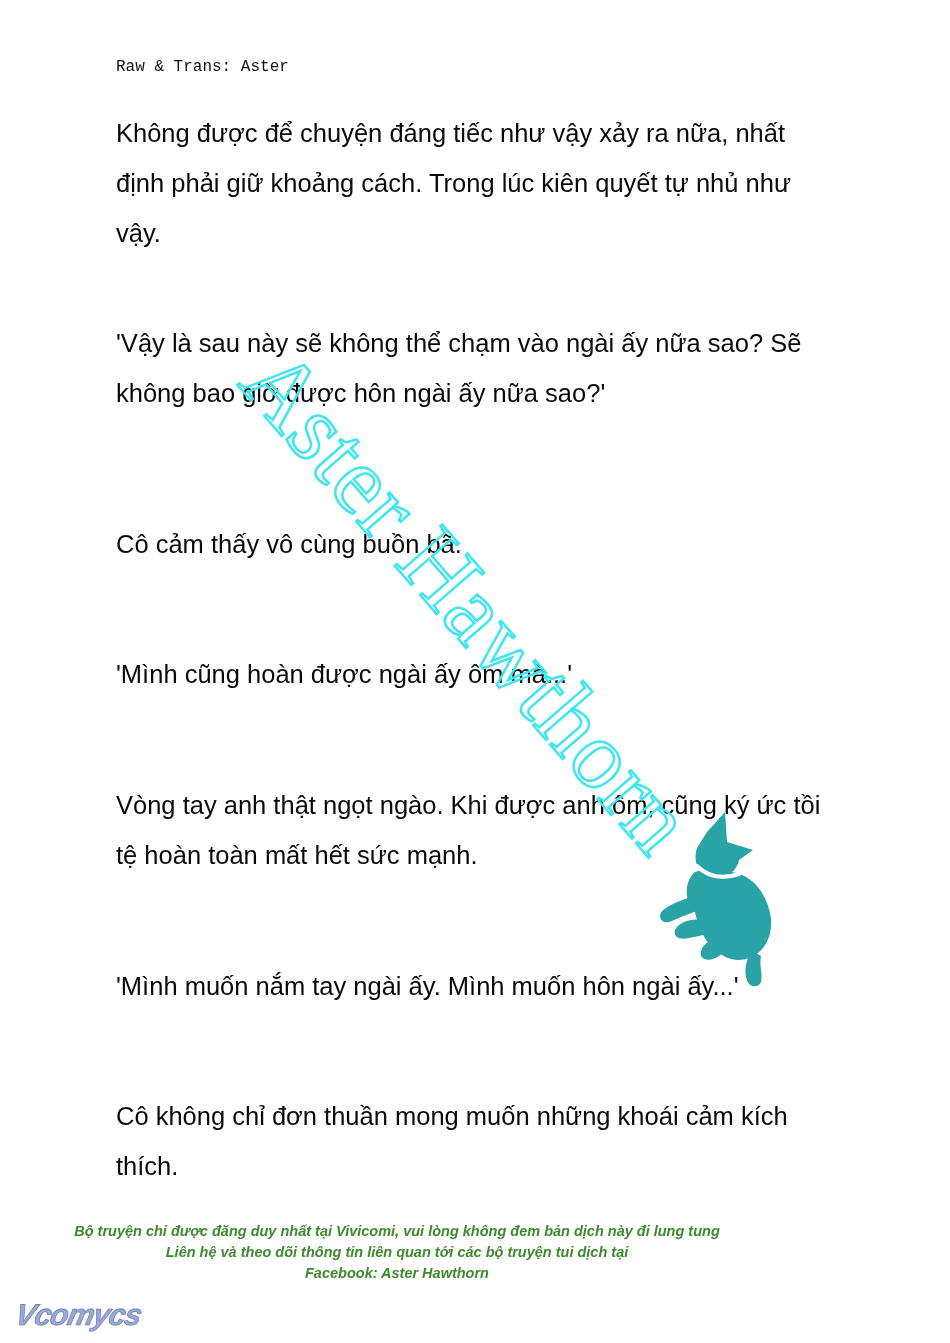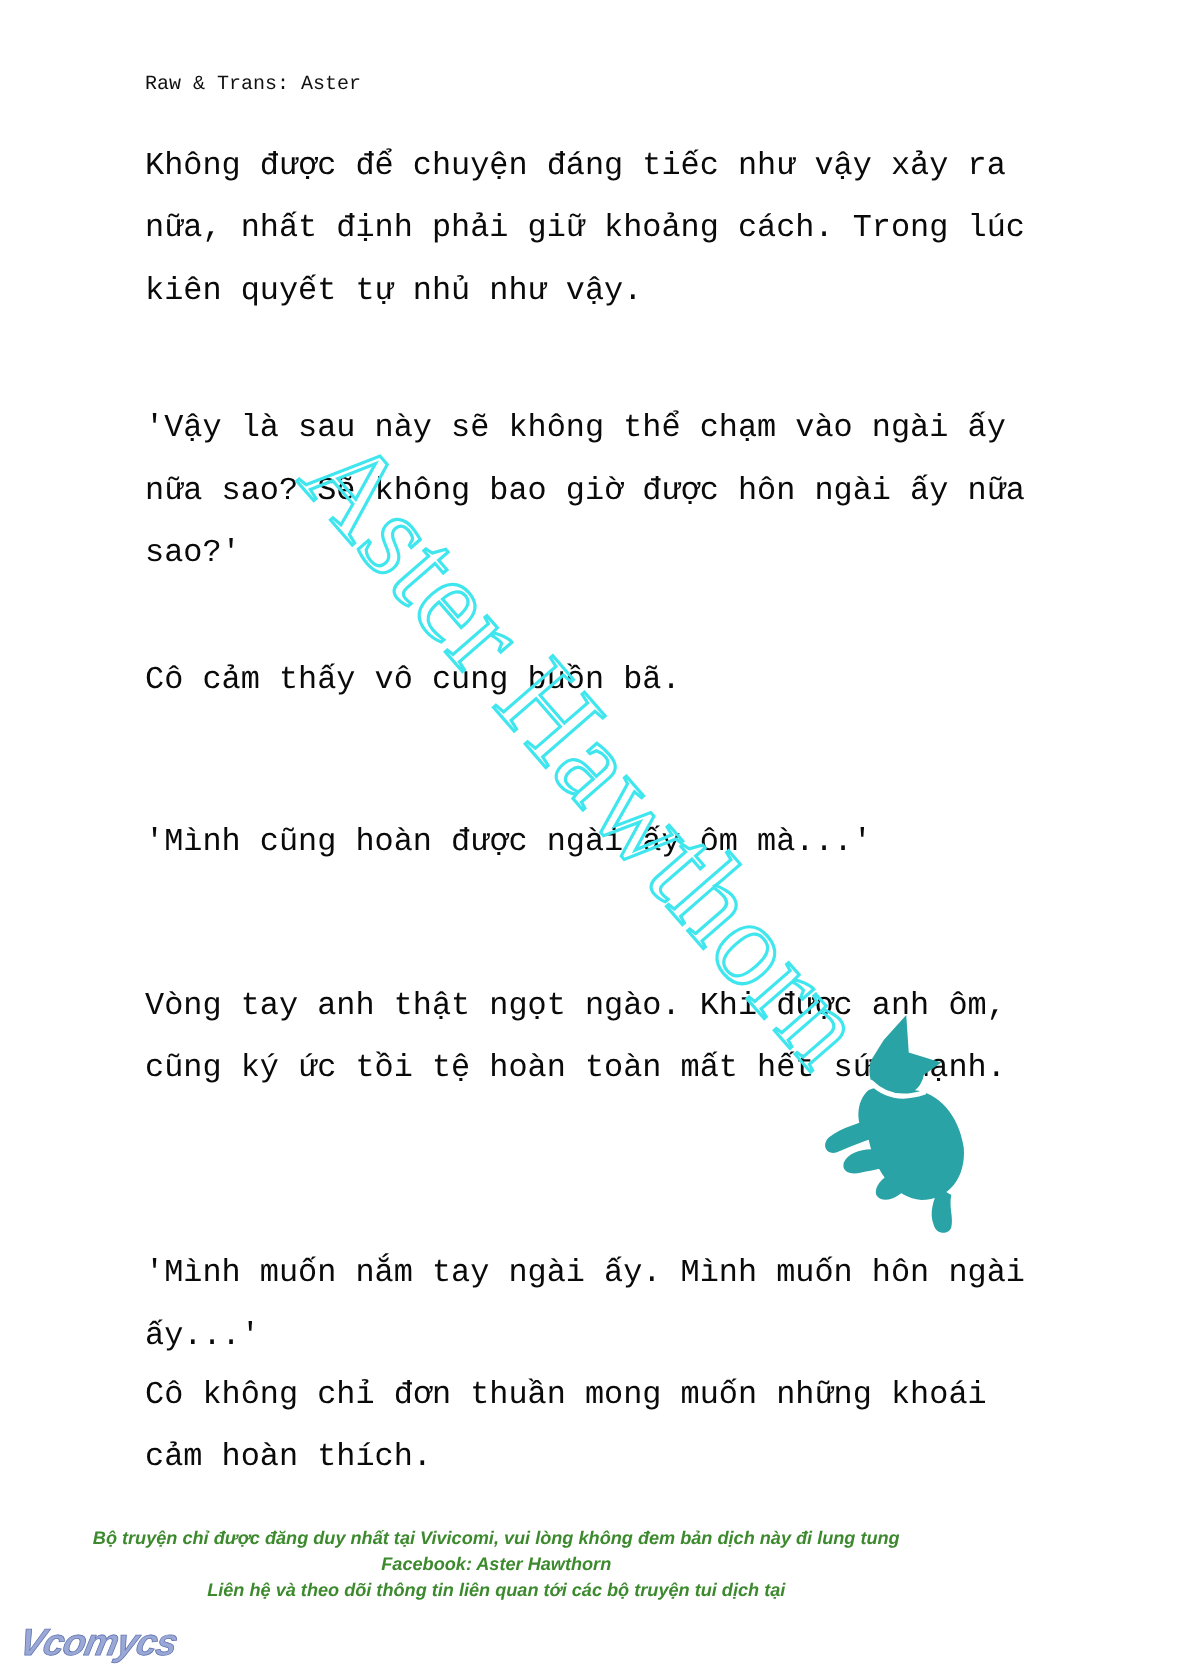--- a/index.html
+++ b/index.html
@@ -20,21 +20,21 @@
       font-family: Liberation Mono, monospace;
       font-size: 16px;
       color: #111111;
       margin: 0;
     }
     .para {
       position: absolute;
       left: 116px;
       width: 720px;
       margin: 0;
-      font-family: Liberation Mono, monospace;
+      font-family: Liberation Sans, sans-serif;
       font-size: 25.5px;
       line-height: 50px;
       color: #0a0a0a;
     }
     .watermark {
       position: absolute;
       left: 118px;
       top: 545px;
       width: 700px;
       text-align: center;
@@ -87,22 +87,22 @@
 </head>
 <body>
 
 <p class="header-credit">Raw &amp; Trans: Aster</p>
 
 <p class="para" style="top:108px;">Không được để chuyện đáng tiếc như vậy xảy ra nữa, nhất định phải giữ khoảng cách. Trong lúc kiên quyết tự nhủ như vậy.</p>
 <p class="para" style="top:318px;">'Vậy là sau này sẽ không thể chạm vào ngài ấy nữa sao? Sẽ không bao giờ được hôn ngài ấy nữa sao?'</p>
 <p class="para" style="top:519px;">Cô cảm thấy vô cùng buồn bã.</p>
 <p class="para" style="top:649px;">'Mình cũng hoàn được ngài ấy ôm mà...'</p>
 <p class="para" style="top:780px;">Vòng tay anh thật ngọt ngào. Khi được anh ôm, cũng ký ức tồi tệ hoàn toàn mất hết sức mạnh.</p>
-<p class="para" style="top:994px;">'Mình muốn nắm tay ngài ấy. Mình muốn hôn ngài ấy...'</p>
-<p class="para" style="top:1091px;">Cô không chỉ đơn thuần mong muốn những khoái cảm hoàn thích.</p>
+<p class="para" style="top:961px;">'Mình muốn nắm tay ngài ấy. Mình muốn hôn ngài ấy...'</p>
+<p class="para" style="top:1091px;">Cô không chỉ đơn thuần mong muốn những khoái cảm kích thích.</p>
 
 <div class="watermark">Aster Hawthorn</div>
 
 <svg class="cat" viewBox="0 0 130 180" xmlns="http://www.w3.org/2000/svg">
   <g fill="#2aa3a6">
 
     <path d="M52 22 L70 2 L72 32 L98 40 L84 50 C82 62 70 70 56 66 C42 64 38 50 42 38 Z"></path>
 
     <path d="M40 62 C30 70 28 90 40 102 C46 130 62 148 82 150 C104 150 118 132 116 108 C112 82 96 64 76 62 C64 60 50 58 40 62 Z"></path>
 
@@ -113,17 +113,17 @@
     <path d="M60 128 C50 132 44 140 46 146 C50 152 58 150 64 146 C70 142 72 136 70 130 Z"></path>
 
     <path d="M96 140 C92 150 88 160 92 170 C94 178 104 178 106 172 C108 164 104 156 106 146 Z"></path>
   </g>
 
   <path d="M42 56 C52 66 66 70 84 64" stroke="#ffffff" stroke-width="4" fill="none" stroke-linecap="round"></path>
 </svg>
 
 <div class="footer-notice">
   <div>Bộ truyện chỉ được đăng duy nhất tại Vivicomi, vui lòng không đem bản dịch này đi lung tung</div>
+  <div>Liên hệ và theo dõi thông tin liên quan tới các bộ truyện tui dịch tại</div>
   <div>Facebook: Aster Hawthorn</div>
-  <div>Liên hệ và theo dõi thông tin liên quan tới các bộ truyện tui dịch tại</div>
 </div>
 
 <div class="site-logo">Vcomycs</div>
 
 </body></html>

